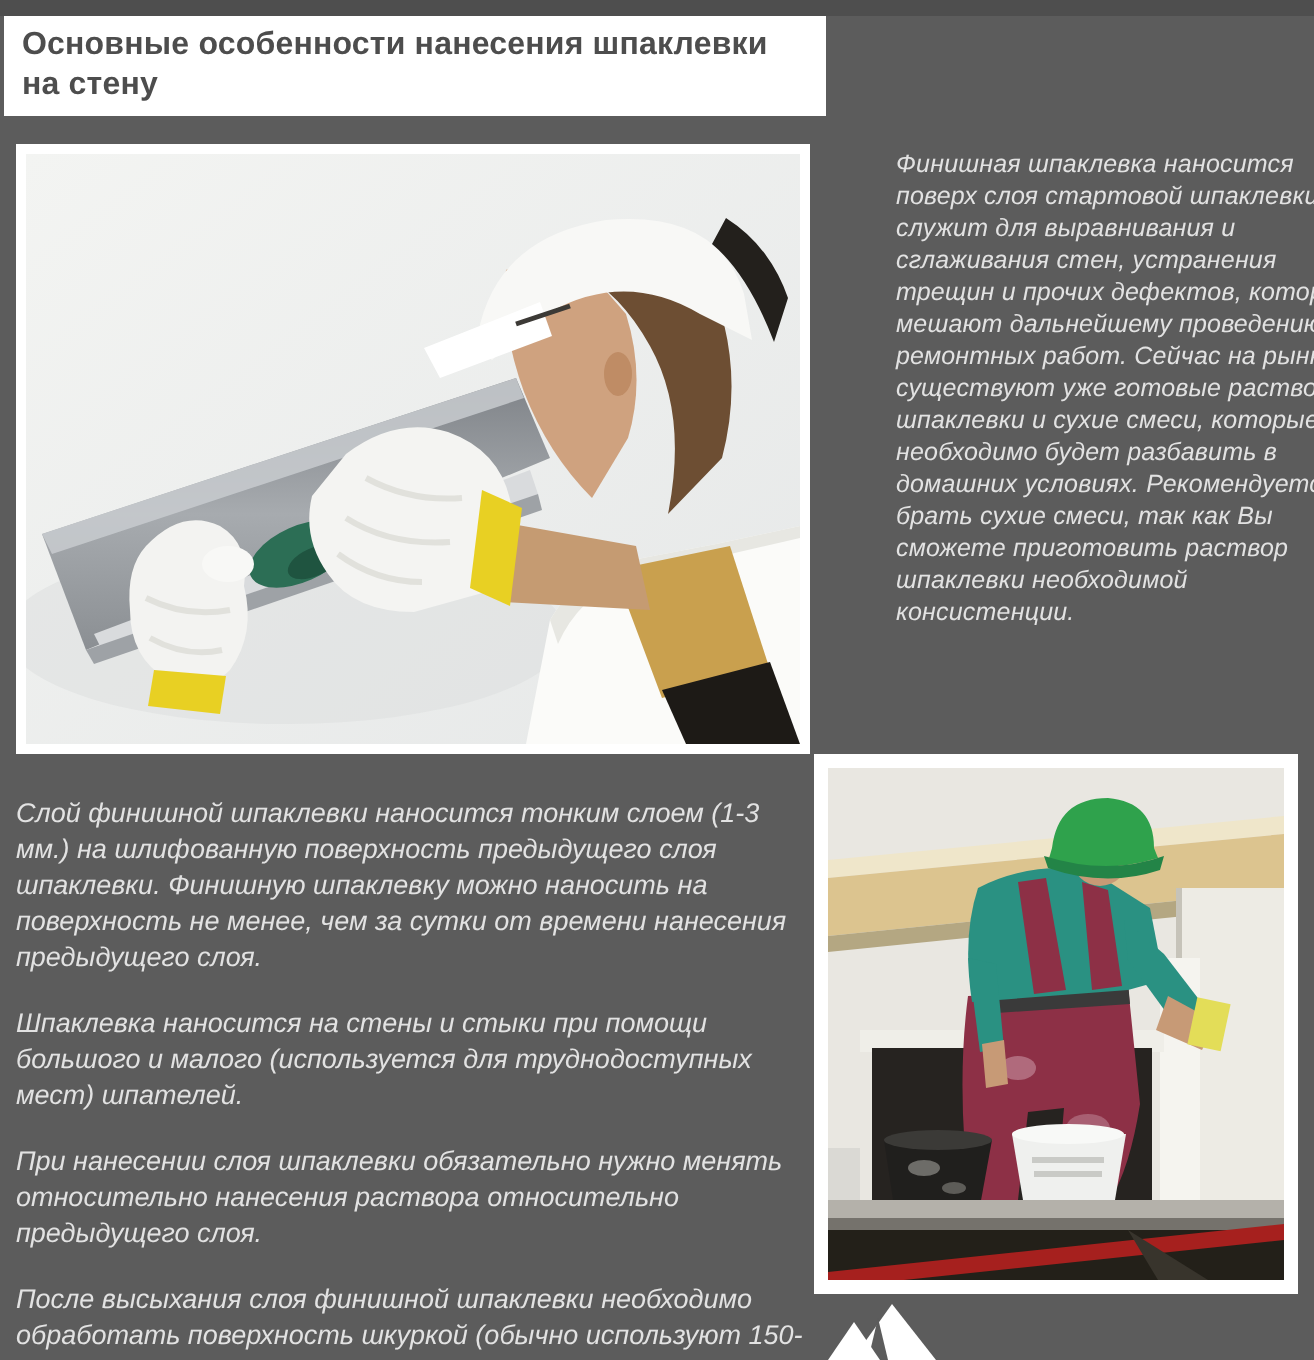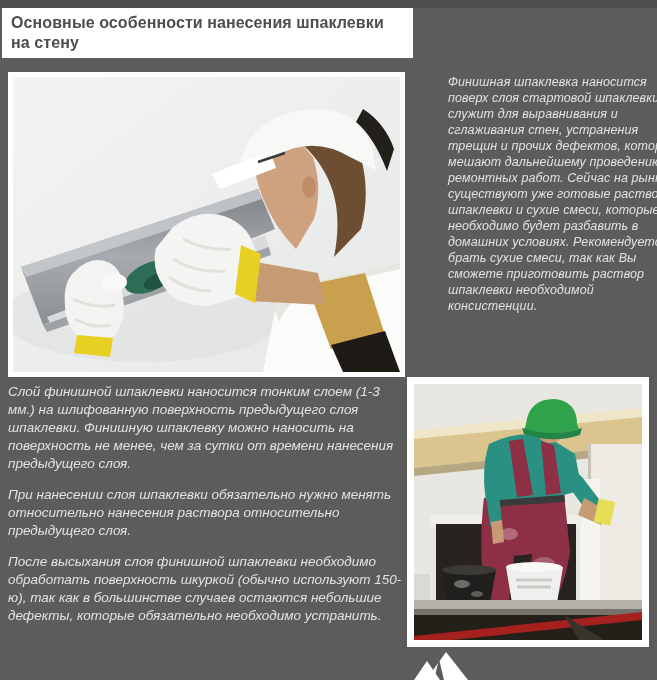--- a/index.html
+++ b/index.html
@@ -32,21 +32,21 @@
   .intro-text {
     position:absolute; left:416px; top:74px; width:233px;
     font-size:12.5px; font-style:italic; color:#e2e2e2;
     line-height:16px; letter-spacing:0.1px;margin-left:32px;
   }
   .body-text {
     position:absolute; left:8px; top:383px; width:399px;
     font-size:13.5px; font-style:italic; color:#e2e2e2;
     line-height:18px;
   }
-  .body-text p { margin:0 0 13px 0;font-style:italic; }
+  .body-text p { margin:15px 0 13px 0;font-style:italic; }
   .body-text p:last-child { margin-bottom:0; }
 
   .logo {
     position:absolute; left:414px; top:651px; width:56px; height:29px;
   }
   .logo svg { display:block; width:100%; height:100%; }
 </style>
 </head>
 <body>
 
@@ -111,20 +111,21 @@
         <path d="M 60 222 Q 80 232 102 228 M 62 242 Q 80 252 98 248" stroke="#e1e1dc" stroke-width="3" fill="none"></path>
         <polygon points="64,258 100,261 97,280 61,276" fill="#e8d023"></polygon>
       </g>
     </svg>
   </figure>
 
   <div class="intro-text">Финишная шпаклевка наносится поверх слоя стартовой шпаклевки и служит для выравнивания и сглаживания стен, устранения трещин и прочих дефектов, которые мешают дальнейшему проведению ремонтных работ. Сейчас на рынке существуют уже готовые растворы шпаклевки и сухие смеси, которые необходимо будет разбавить в домашних условиях. Рекомендуется брать сухие смеси, так как Вы сможете приготовить раствор шпаклевки необходимой консистенции.</div>
 
   <div class="body-text">
     <p>Слой финишной шпаклевки наносится тонким слоем (1-3 мм.) на шлифованную поверхность предыдущего слоя шпаклевки. Финишную шпаклевку можно наносить на поверхность не менее, чем за сутки от времени нанесения предыдущего слоя.</p>
+    <p>Шпаклевка наносится на стены и стыки при помощи большого и малого (используется для труднодоступных мест) шпателей.</p>
     <p>При нанесении слоя шпаклевки обязательно нужно менять относительно нанесения раствора относительно предыдущего слоя.</p>
     <p>После высыхания слоя финишной шпаклевки необходимо обработать поверхность шкуркой (обычно используют 150-ю), так как в большинстве случаев остаются небольшие дефекты, которые обязательно необходимо устранить.</p>
   </div>
 
   <figure class="photo photo2">
     <svg viewBox="0 0 228 256" preserveAspectRatio="none">
       <rect width="228" height="256" fill="#e9e7e1"></rect>
 
       <g>
         <polygon points="0,46 228,24 228,33 0,55" fill="#efe6ca"></polygon>

